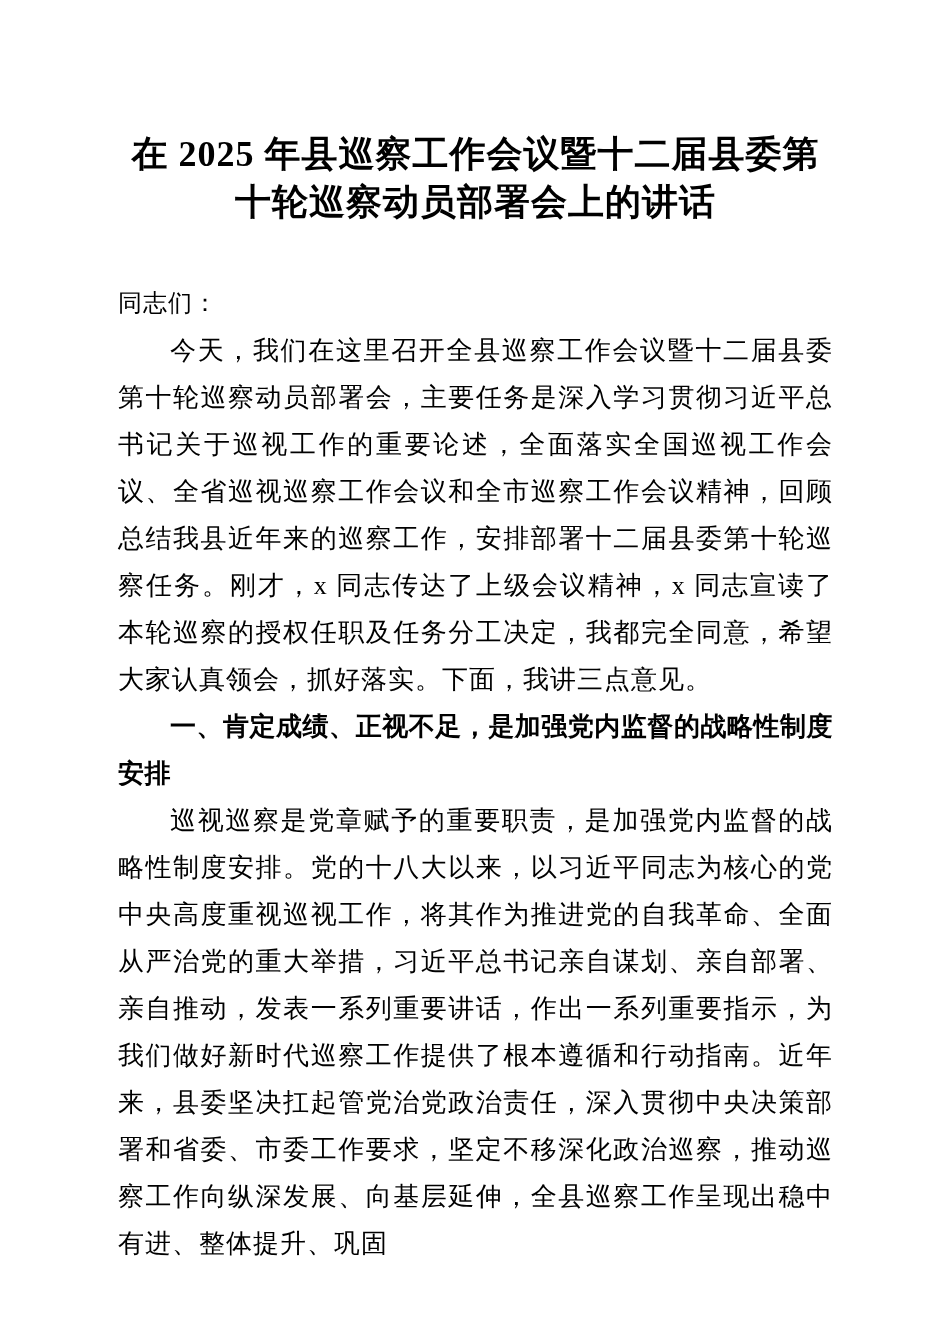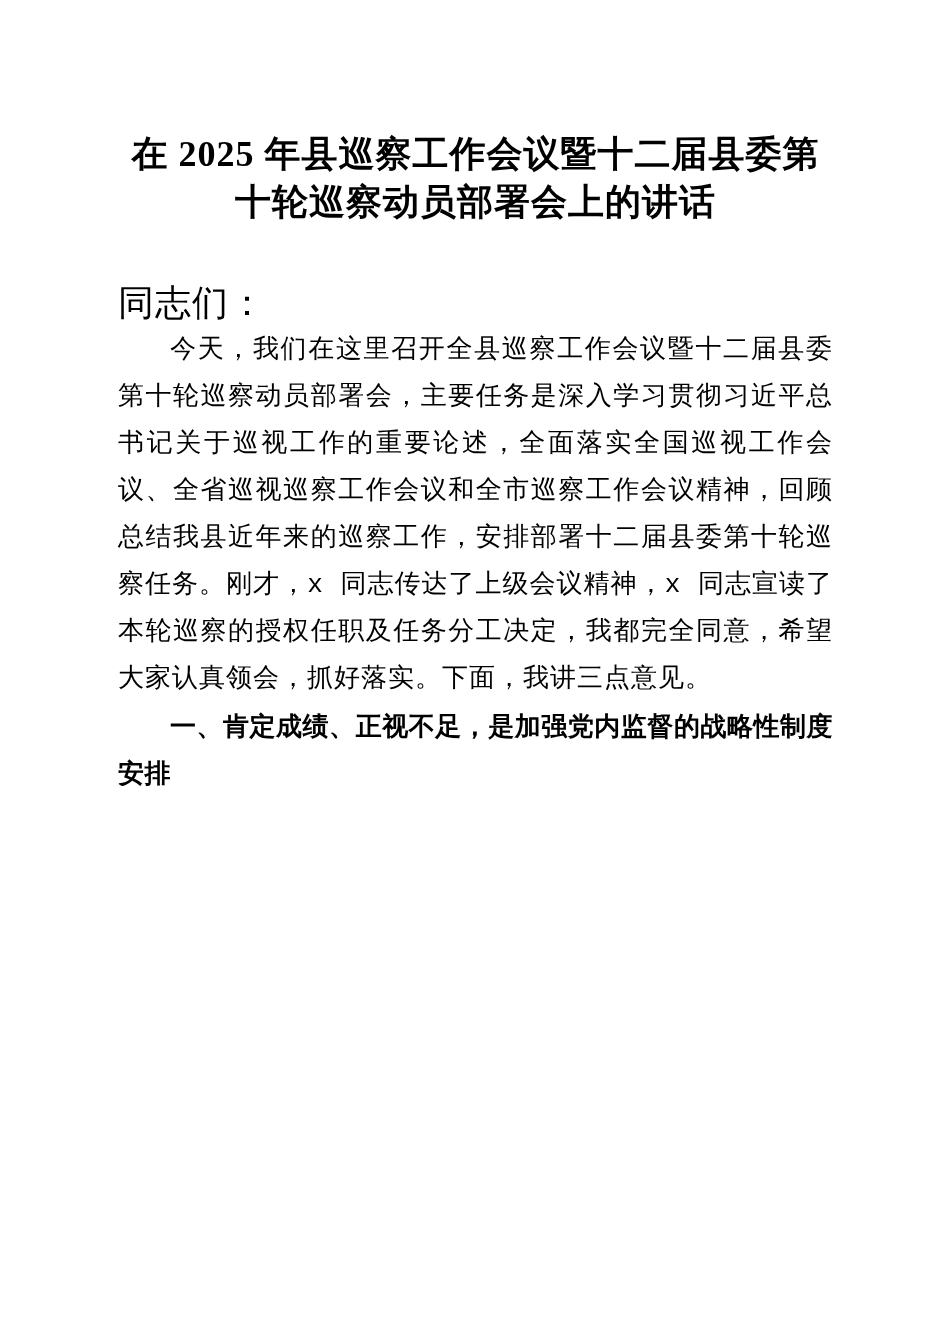--- a/index.html
+++ b/index.html
@@ -23,43 +23,43 @@
     margin: 0 0 54px 0;
     font-size: 36px;
     line-height: 48px;
     font-weight: bold;
     text-align: center;
     letter-spacing: 1px;
     font-family: "Liberation Serif", "DejaVu Serif", serif;
   }
   .salutation {
     margin: 0;
-    font-size: 36px;
+    font-size: 24px;
     line-height: 47px;
     text-align: justify;
     letter-spacing: 1px;
   }
   .para {
     margin: 0;
     font-size: 26px;
     line-height: 47px;
     text-align: justify;
     text-indent: 2em;
     letter-spacing: 1px;
-    font-family: Liberation Mono, monospace;
   }
   .para.heading {
     font-family: "Liberation Sans", "DejaVu Sans", sans-serif;
     font-weight: bold;
     letter-spacing: 0.5px;
   }
 </style>
 </head>
 <body>
 
 <div class="page">
   <h1 class="doc-title">在 2025 年县巡察工作会议暨十二届县委第十轮巡察动员部署会上的讲话</h1>
   <p class="salutation">同志们：</p>
   <div id="doc-body">
       <p class="para">今天，我们在这里召开全县巡察工作会议暨十二届县委第十轮巡察动员部署会，主要任务是深入学习贯彻习近平总书记关于巡视工作的重要论述，全面落实全国巡视工作会议、全省巡视巡察工作会议和全市巡察工作会议精神，回顾总结我县近年来的巡察工作，安排部署十二届县委第十轮巡察任务。刚才，x 同志传达了上级会议精神，x 同志宣读了本轮巡察的授权任职及任务分工决定，我都完全同意，希望大家认真领会，抓好落实。下面，我讲三点意见。</p>
       <p class="para heading">一、肯定成绩、正视不足，是加强党内监督的战略性制度安排</p>
+      <p class="para">巡视巡察是党章赋予的重要职责，是加强党内监督的战略性制度安排。党的十八大以来，以习近平同志为核心的党中央高度重视巡视工作，将其作为推进党的自我革命、全面从严治党的重大举措，习近平总书记亲自谋划、亲自部署、亲自推动，发表一系列重要讲话，作出一系列重要指示，为我们做好新时代巡察工作提供了根本遵循和行动指南。近年来，县委坚决扛起管党治党政治责任，深入贯彻中央决策部署和省委、市委工作要求，坚定不移深化政治巡察，推动巡察工作向纵深发展、向基层延伸，全县巡察工作呈现出稳中有进、整体提升、巩固</p>
     </div>
 </div>
 
 </body></html>

